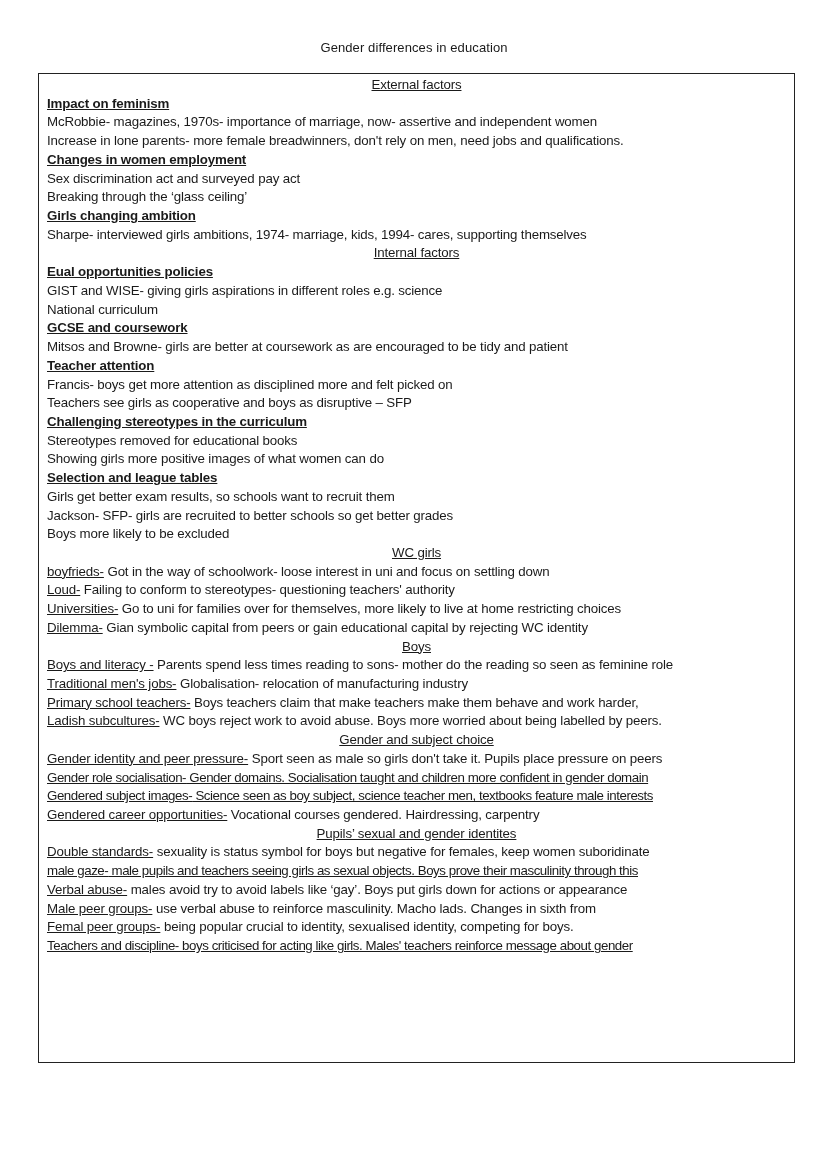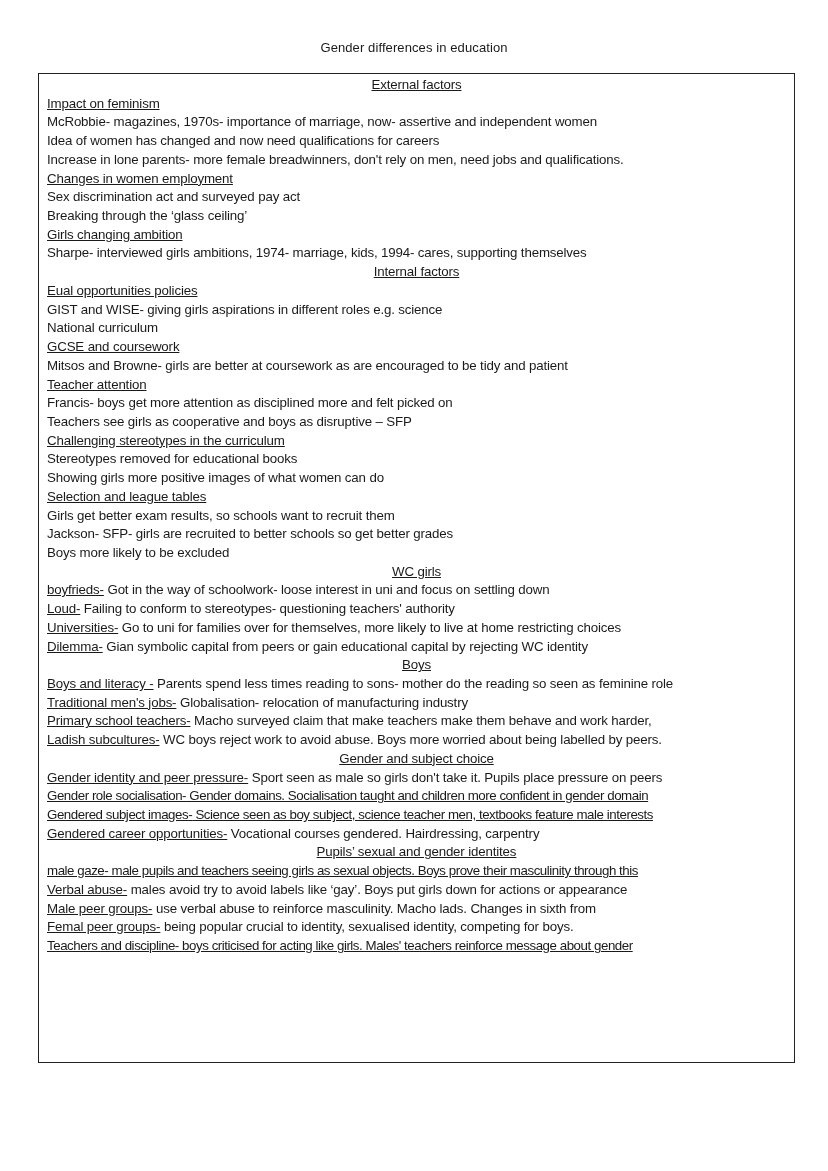--- a/index.html
+++ b/index.html
@@ -41,37 +41,37 @@
       white-space: nowrap;
       letter-spacing: -0.15px;
     }
     .section-head {
       text-align: center;
       text-decoration: underline;
       padding-right: 8px;
     }
     .sub-head {
       text-decoration: underline;
+      font-weight: bold;
     }
     .term {
       text-decoration: underline;
     }
     .tight { letter-spacing: -0.45px; text-decoration: underline; }
   </style>
 </head>
 <body>
 
 <div class="page-title">Gender differences in education</div>
 
 <div class="box">
 
   <div class="line section-head">External factors</div>
   <div class="line sub-head">Impact on feminism</div>
   <div class="line">McRobbie- magazines, 1970s- importance of marriage, now- assertive and independent women</div>
-  <div class="line">Idea of women has changed and now need qualifications for careers</div>
   <div class="line">Increase in lone parents- more female breadwinners, don't rely on men, need jobs and qualifications.</div>
   <div class="line sub-head">Changes in women employment</div>
   <div class="line">Sex discrimination act and surveyed pay act</div>
   <div class="line">Breaking through the ‘glass ceiling’</div>
   <div class="line sub-head">Girls changing ambition</div>
   <div class="line">Sharpe- interviewed girls ambitions, 1974- marriage, kids, 1994- cares, supporting themselves</div>
 
   <div class="line section-head">Internal factors</div>
   <div class="line sub-head">Eual opportunities policies</div>
   <div class="line">GIST and WISE- giving girls aspirations in different roles e.g. science</div>
@@ -91,29 +91,30 @@
 
   <div class="line section-head">WC girls</div>
   <div class="line"><span class="term">boyfrieds-</span><span> Got in the way of schoolwork- loose interest in uni and focus on settling down</span></div>
   <div class="line"><span class="term">Loud-</span><span> Failing to conform to stereotypes- questioning teachers' authority</span></div>
   <div class="line"><span class="term">Universities-</span><span> Go to uni for families over for themselves, more likely to live at home restricting choices</span></div>
   <div class="line"><span class="term">Dilemma-</span><span> Gian symbolic capital from peers or gain educational capital by rejecting WC identity</span></div>
 
   <div class="line section-head">Boys</div>
   <div class="line"><span class="term">Boys and literacy -</span><span> Parents spend less times reading to sons- mother do the reading so seen as feminine role</span></div>
   <div class="line"><span class="term">Traditional men's jobs-</span><span> Globalisation- relocation of manufacturing industry</span></div>
-  <div class="line"><span class="term">Primary school teachers-</span><span> Macho surveyed claim that make teachers make them behave and work harder,</span></div>
+  <div class="line"><span class="term">Primary school teachers-</span><span> Boys teachers claim that make teachers make them behave and work harder,</span></div>
   <div class="line"><span class="term">Ladish subcultures-</span><span> WC boys reject work to avoid abuse. Boys more worried about being labelled by peers.</span></div>
 
   <div class="line section-head">Gender and subject choice</div>
   <div class="line"><span class="term">Gender identity and peer pressure-</span><span> Sport seen as male so girls don't take it. Pupils place pressure on peers</span></div>
   <div class="line tight"><span class="term">Gender role socialisation-</span><span> Gender domains. Socialisation taught and children more confident in gender domain</span></div>
   <div class="line tight"><span class="term">Gendered subject images-</span><span> Science seen as boy subject, science teacher men, textbooks feature male interests</span></div>
   <div class="line"><span class="term">Gendered career opportunities-</span><span> Vocational courses gendered. Hairdressing, carpentry</span></div>
 
   <div class="line section-head">Pupils’ sexual and gender identites</div>
+  <div class="line"><span class="term">Double standards-</span><span> sexuality is status symbol for boys but negative for females, keep women suboridinate</span></div>
   <div class="line tight"><span class="term">male gaze-</span><span> male pupils and teachers seeing girls as sexual objects. Boys prove their masculinity through this</span></div>
   <div class="line"><span class="term">Verbal abuse-</span><span> males avoid try to avoid labels like ‘gay’. Boys put girls down for actions or appearance</span></div>
   <div class="line"><span class="term">Male peer groups-</span><span> use verbal abuse to reinforce masculinity. Macho lads. Changes in sixth from</span></div>
   <div class="line"><span class="term">Femal peer groups-</span><span> being popular crucial to identity, sexualised identity, competing for boys.</span></div>
   <div class="line tight"><span class="term">Teachers and discipline-</span><span> boys criticised for acting like girls. Males' teachers reinforce message about gender</span></div>
 
 </div>
 
 </body></html>

